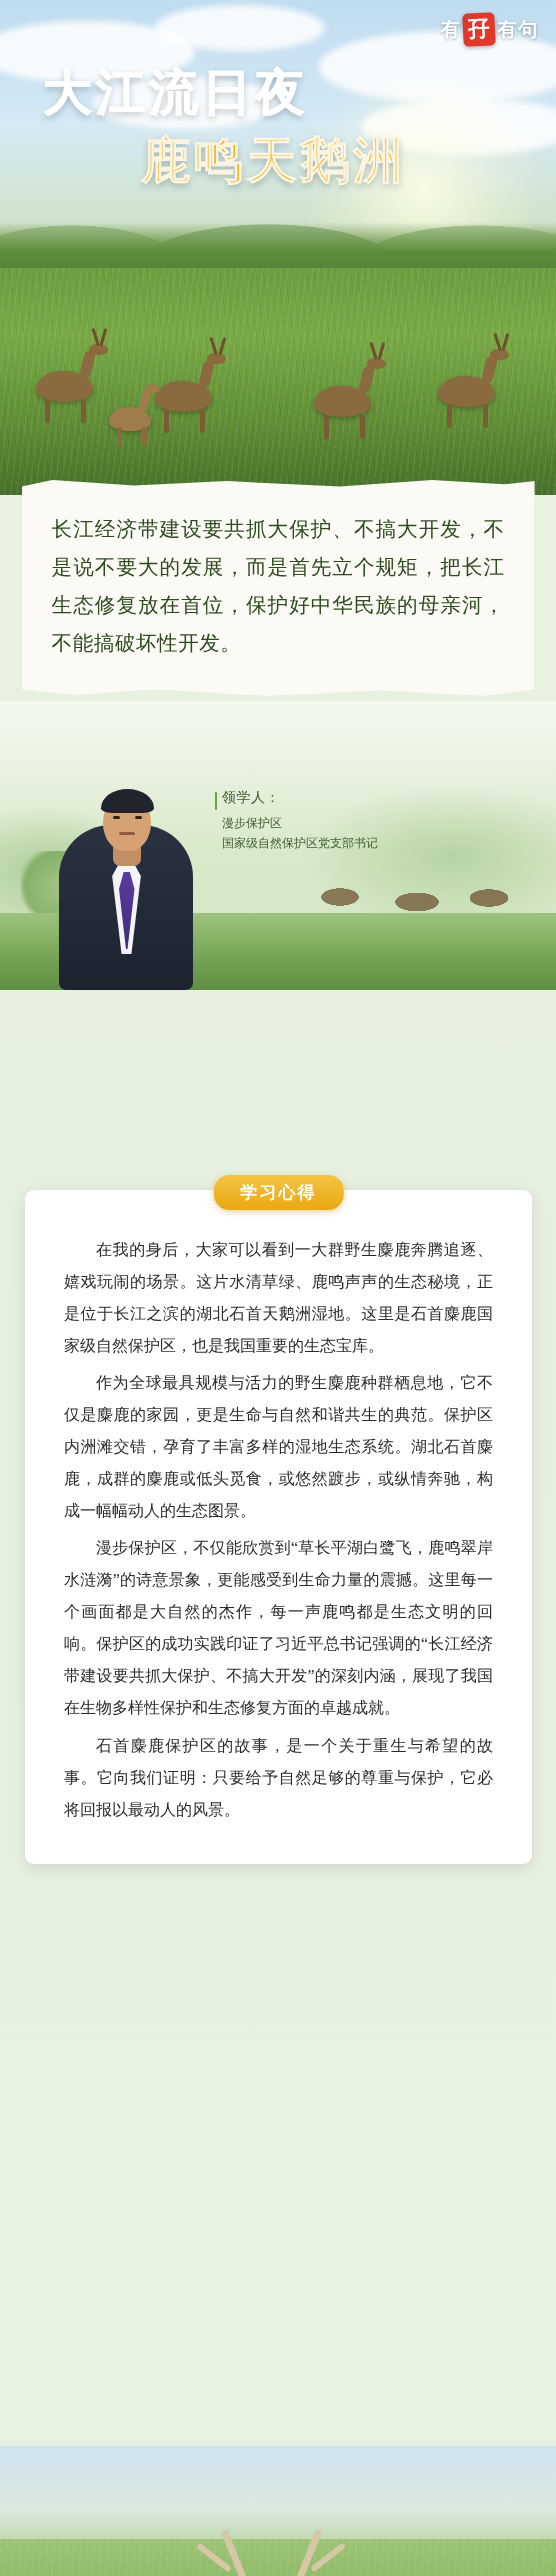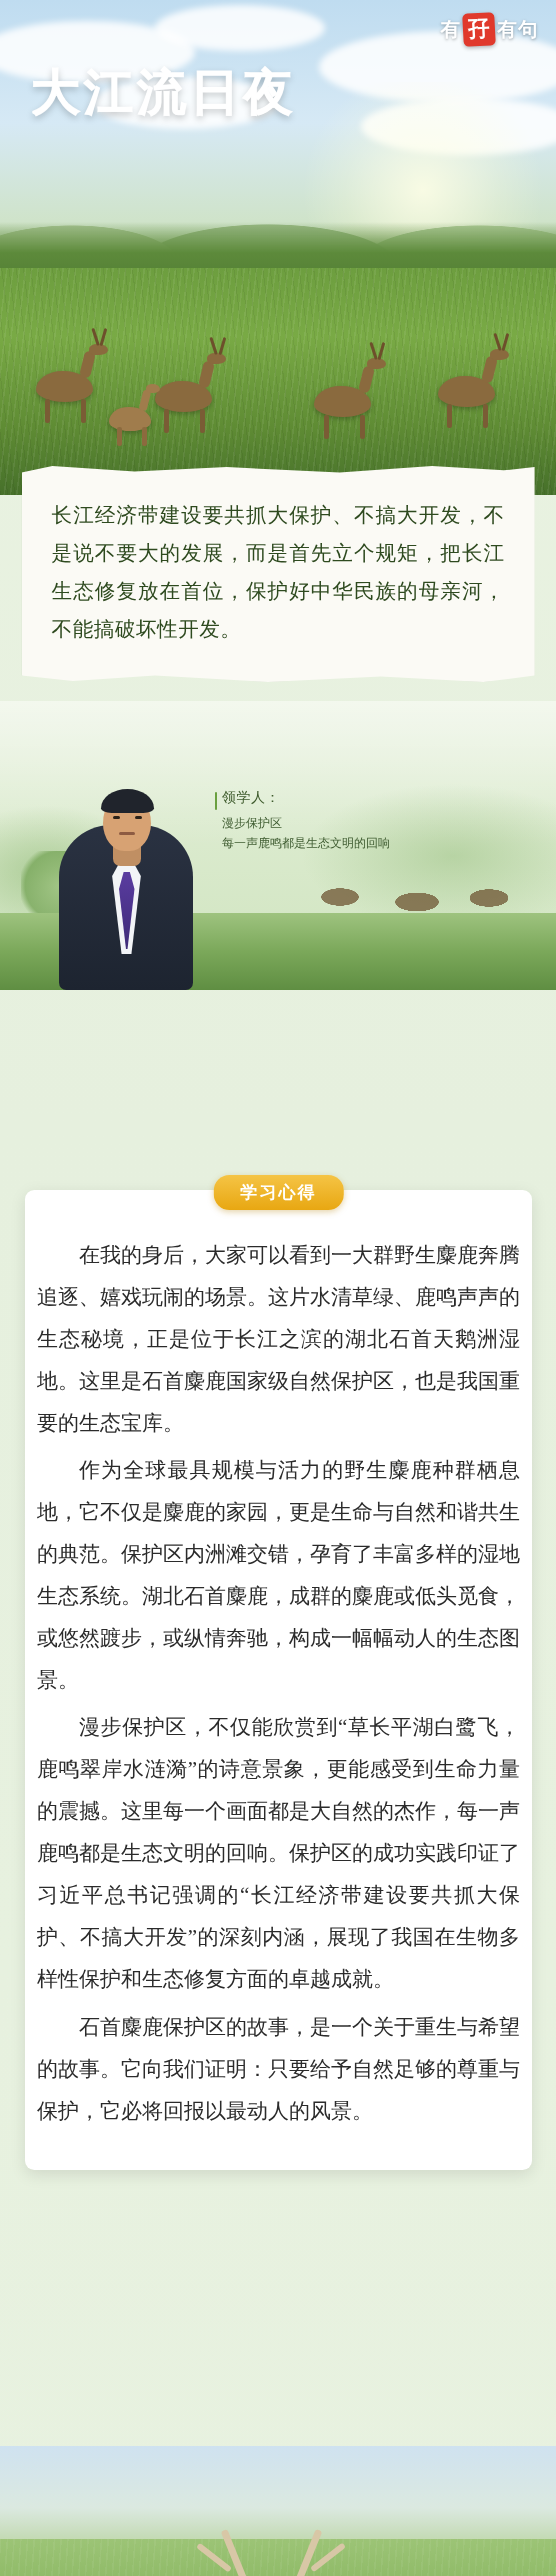--- a/index.html
+++ b/index.html
@@ -100,21 +100,21 @@
     background: #e0392c;
     color: #fff;
     font-size: 21.6px;
     font-weight: bold;
     padding: 1px 5.2px 3.1px;
     border-radius: 5.2px;
     box-shadow: 0 1.5px 4.1px rgba(0,0,0,.3);
     transform: rotate(-3deg);
   }
   .title-wrap {
-    position: absolute; left: 0; top: 62px; width: 504px;
+    position: absolute; left: 0; top: 62px; width: 504px; padding-left: 12px;
   }
   .title-1, .title-2 {
     font-size: 49px;
     font-weight: bold;
     letter-spacing: 4.1px;
     line-height: 1.25;
     -webkit-text-stroke: 1px rgba(255,255,255,.9);
     text-shadow: 0 3.1px 7.2px rgba(0,0,0,.25);
   }
   .title-1 {
@@ -124,21 +124,21 @@
   .title-2 {
     margin-left: 129px;
     color: #f2b323;
     margin-top: 7.2px;
     -webkit-text-stroke: 1px rgba(255,255,255,.85);
   }
 
   
   .quote-card {
     position: absolute;
-    left: 21.6px; top: 466px;
+    left: 21.6px; top: 480px;
     width: 513px;
     min-height: 216px;
     background: #fbfaf5;
     padding: 30px 30px 20.6px 30px;
     box-shadow: 0 3.1px 12.4px rgba(0,0,0,.12);
     clip-path: polygon(0% 3%, 6% 0%, 22% 2.5%, 40% 0.5%, 62% 3%, 80% 0%, 94% 2%, 100% 0.5%,
                        100% 97%, 90% 100%, 70% 97.5%, 48% 100%, 26% 97%, 10% 99.5%, 0% 97%);
   }
   .quote-text {
     font-family: "Liberation Serif", serif;
@@ -243,36 +243,36 @@
   }
 
   
   .article-card {
     position: absolute;
     left: 25px; top: 1190px;
     width: 507px;
     background: #ffffff;
     border-radius: 9.3px;
     box-shadow: 0 4.1px 15.5px rgba(0,0,0,.10);
-    padding: 44px 12px 33px;
+    padding: 44px 39px 33px;
   }
   .heart-tab {
     position: absolute;
     left: 50%; top: -15.5px; transform: translateX(-50%);
     background: linear-gradient(180deg,#f5c445 0%, #e8a712 100%);
     color: #fff;
     font-size: 17px; font-weight: bold; letter-spacing: 2.1px;
     padding: 6.2px 27px;
     border-radius: 15.5px;
     box-shadow: 0 2.1px 6.2px rgba(180,130,10,.35);
     white-space: nowrap;
   }
   .article-card p {
     font-family: "Liberation Serif", serif;
-    font-size: 21px;
+    font-size: 16px;
     line-height: 2.0;
     color: #2b2b2b;
     text-indent: 2em;
     text-align: justify;
     margin-bottom: 5.2px;
   }
 
   
   .footer-img {
     position: absolute;
@@ -354,20 +354,21 @@
     </div>
 
     <div class="badge">
       <span class="b-txt">有</span>
       <span class="b-red">孖</span>
       <span class="b-txt">有句</span>
     </div>
 
     <div class="title-wrap">
       <div class="title-1">大江流日夜</div>
+      <div class="title-2">鹿鸣天鹅洲</div>
     </div>
   </div>
 
   <div class="quote-card">
     <div class="quote-text">长江经济带建设要共抓大保护、不搞大开发，不是说不要大的发展，而是首先立个规矩，把长江生态修复放在首位，保护好中华民族的母亲河，不能搞破坏性开发。</div>
   </div>
 
   <div class="portrait-sec">
     <div class="ps-bg"></div>
     <div class="ps-tree"></div>
@@ -383,21 +384,21 @@
       <div class="p-hair"></div>
       <div class="p-eye" style="left:64px; bottom:171px;"></div>
       <div class="p-eye" style="left:86px; bottom:171px;"></div>
       <div class="p-mouth"></div>
     </div>
 
     <div class="leader-divider"></div>
     <div class="leader-block">
       <div class="leader-label">领学人：</div>
       <div class="leader-org">漫步保护区</div>
-      <div class="leader-org" style="margin-top:1px;">每一声鹿鸣都是生态文明的回响</div>
+      <div class="leader-org" style="margin-top:1px;">国家级自然保护区党支部书记</div>
     </div>
   </div>
 
   <div class="article-card">
     <div class="heart-tab">学习心得</div>
     <p>在我的身后，大家可以看到一大群野生麋鹿奔腾追逐、嬉戏玩闹的场景。这片水清草绿、鹿鸣声声的生态秘境，正是位于长江之滨的湖北石首天鹅洲湿地。这里是石首麋鹿国家级自然保护区，也是我国重要的生态宝库。</p>
     <p>作为全球最具规模与活力的野生麋鹿种群栖息地，它不仅是麋鹿的家园，更是生命与自然和谐共生的典范。保护区内洲滩交错，孕育了丰富多样的湿地生态系统。湖北石首麋鹿，成群的麋鹿或低头觅食，或悠然踱步，或纵情奔驰，构成一幅幅动人的生态图景。</p>
     <p>漫步保护区，不仅能欣赏到“草长平湖白鹭飞，鹿鸣翠岸水涟漪”的诗意景象，更能感受到生命力量的震撼。这里每一个画面都是大自然的杰作，每一声鹿鸣都是生态文明的回响。保护区的成功实践印证了习近平总书记强调的“长江经济带建设要共抓大保护、不搞大开发”的深刻内涵，展现了我国在生物多样性保护和生态修复方面的卓越成就。</p>
     <p>石首麋鹿保护区的故事，是一个关于重生与希望的故事。它向我们证明：只要给予自然足够的尊重与保护，它必将回报以最动人的风景。</p>
   </div>

